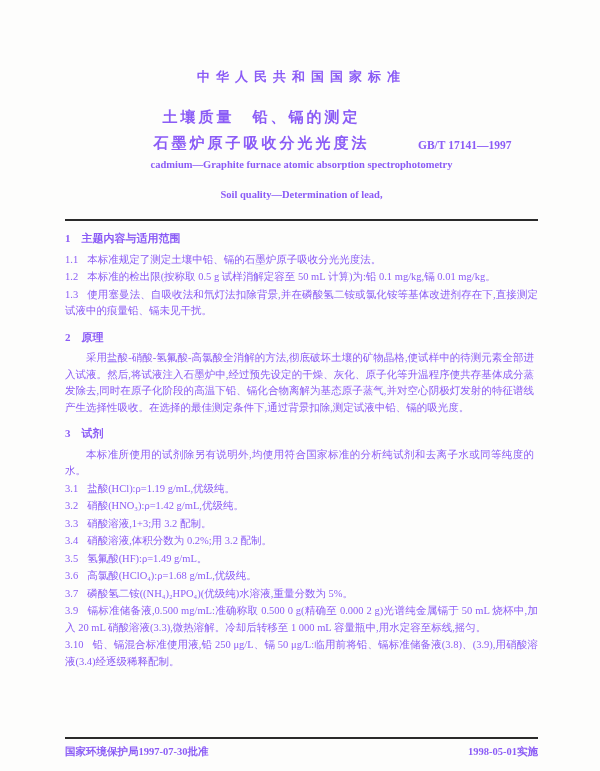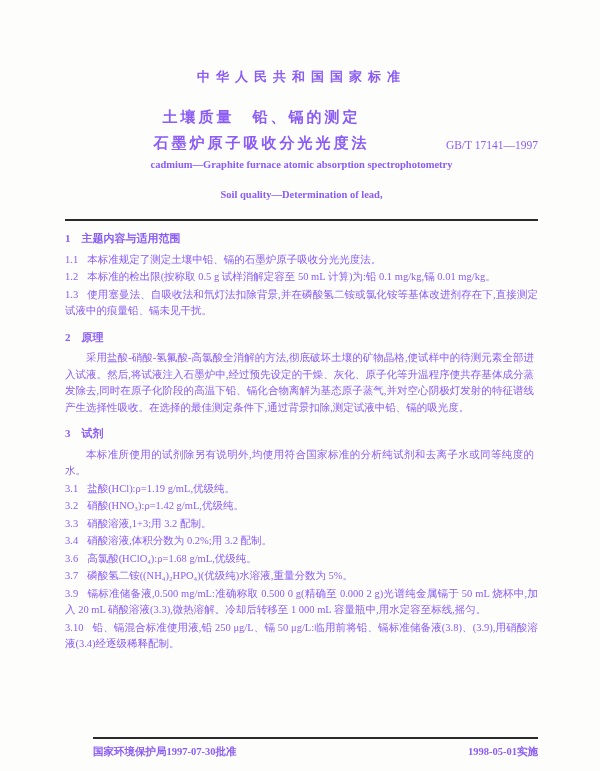--- a/index.html
+++ b/index.html
@@ -30,22 +30,21 @@
   .titles {
     flex: 1;
     text-align: center;
     font-weight: bold;
     font-size: 15px;
     line-height: 26px;
     letter-spacing: 3px;
   }
   .std-number {
     width: 120px;
-    text-align: right;
-    font-weight: normal;
+    font-weight: bold;
     font-size: 11.5px;
     padding-bottom: 5px;
     letter-spacing: 0;
     white-space: nowrap;
   }
   .title-en {
     text-align: center;
     font-weight: bold;
     font-size: 10.5px;
     line-height: 18px;
@@ -84,21 +83,20 @@
     position: absolute;
     left: 65px;
     right: 62px;
     bottom: 12px;
     border-top: 2px solid #2a2a2a;
     padding-top: 6px;
     display: flex;
     justify-content: space-between;
     font-weight: bold;
     font-size: 10.5px;
-    margin-left: 28px;
   }
 </style>
 </head>
 <body>
 
 <div class="page">
 
   <div class="header">
     <div class="std-label">中华人民共和国国家标准</div>
 
@@ -126,20 +124,21 @@
 
     <div class="section-heading">2　原理</div>
     <p class="para">采用盐酸-硝酸-氢氟酸-高氯酸全消解的方法,彻底破坏土壤的矿物晶格,使试样中的待测元素全部进入试液。然后,将试液注入石墨炉中,经过预先设定的干燥、灰化、原子化等升温程序使共存基体成分蒸发除去,同时在原子化阶段的高温下铅、镉化合物离解为基态原子蒸气,并对空心阴极灯发射的特征谱线产生选择性吸收。在选择的最佳测定条件下,通过背景扣除,测定试液中铅、镉的吸光度。</p>
 
     <div class="section-heading">3　试剂</div>
     <p class="para">本标准所使用的试剂除另有说明外,均使用符合国家标准的分析纯试剂和去离子水或同等纯度的水。</p>
     <p class="clause"><span class="num">3.1</span><span>盐酸(HCl):ρ=1.19 g/mL,优级纯。</span></p>
     <p class="clause"><span class="num">3.2</span><span>硝酸(HNO₃):ρ=1.42 g/mL,优级纯。</span></p>
     <p class="clause"><span class="num">3.3</span><span>硝酸溶液,1+3;用 3.2 配制。</span></p>
     <p class="clause"><span class="num">3.4</span><span>硝酸溶液,体积分数为 0.2%;用 3.2 配制。</span></p>
+    <p class="clause"><span class="num">3.5</span><span>氢氟酸(HF):ρ=1.49 g/mL。</span></p>
     <p class="clause"><span class="num">3.6</span><span>高氯酸(HClO₄):ρ=1.68 g/mL,优级纯。</span></p>
     <p class="clause"><span class="num">3.7</span><span>磷酸氢二铵((NH₄)₂HPO₄)(优级纯)水溶液,重量分数为 5%。</span></p>
     <p class="clause"><span class="num">3.9</span><span>镉标准储备液,0.500 mg/mL:准确称取 0.500 0 g(精确至 0.000 2 g)光谱纯金属镉于 50 mL 烧杯中,加入 20 mL 硝酸溶液(3.3),微热溶解。冷却后转移至 1 000 mL 容量瓶中,用水定容至标线,摇匀。</span></p>
     <p class="clause"><span class="num">3.10</span><span>铅、镉混合标准使用液,铅 250 μg/L、镉 50 μg/L:临用前将铅、镉标准储备液(3.8)、(3.9),用硝酸溶液(3.4)经逐级稀释配制。</span></p>
 
   </div>
 
   <div class="footer">
     <span>国家环境保护局1997-07-30批准</span>
     <span>1998-05-01实施</span>

